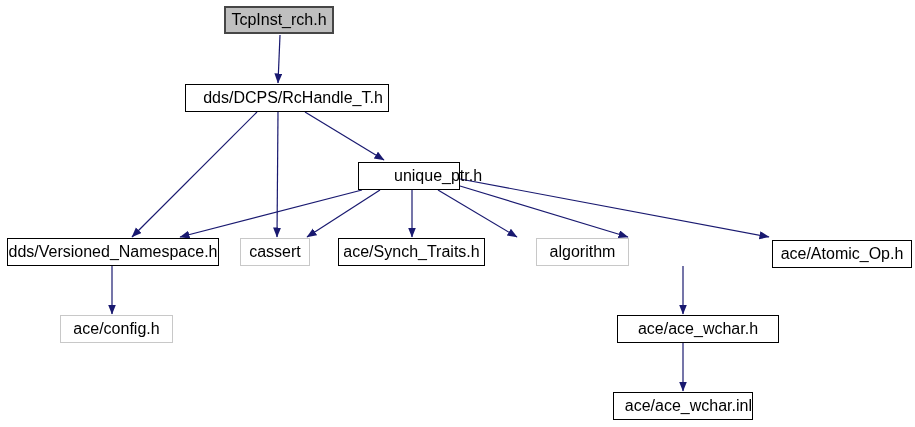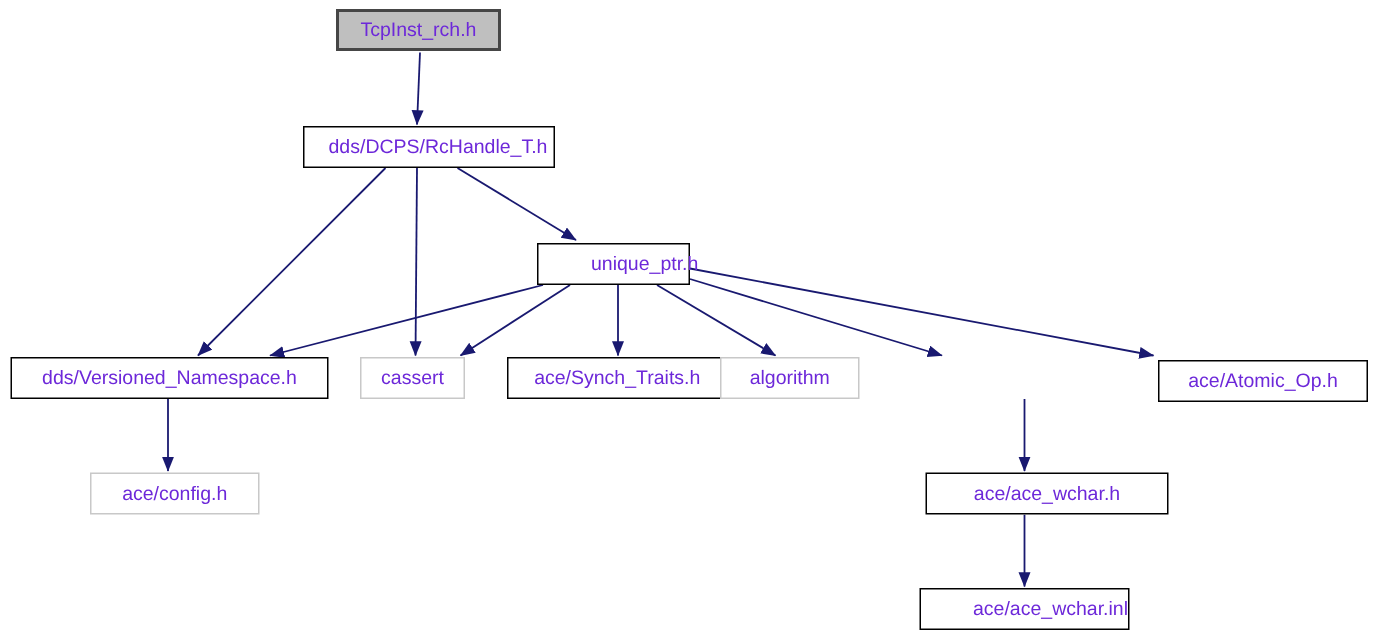--- a/index.html
+++ b/index.html
@@ -20,22 +20,22 @@
     left: 0;
     top: 0;
     width: 915px;
     height: 427px;
   }
   .node {
     position: absolute;
     box-sizing: border-box;
     background: #ffffff;
     border: 1px solid #000000;
-    color: #6d28d9;
-    font-size: 13px;
+    color: #000000;
+    font-size: 16px;
     text-align: center;
     line-height: 26px;
     white-space: nowrap;
     height: 28px;
     cursor: pointer;
   }
   .node.external {
     border-color: #c8c8c8;
     cursor: default;
   }
@@ -69,31 +69,31 @@
       <line x1="460" y1="186" x2="628" y2="237" marker-end="url(#arrow)"></line>
       <line x1="460" y1="179" x2="769" y2="237" marker-end="url(#arrow)"></line>
       <line x1="112" y1="266" x2="112" y2="314" marker-end="url(#arrow)"></line>
       <line x1="683" y1="266" x2="683" y2="314" marker-end="url(#arrow)"></line>
       <line x1="683" y1="343" x2="683" y2="391" marker-end="url(#arrow)"></line>
     </g>
   </svg>
 
   <div class="node current" style="left:224px; top:6px;  width:110px;">TcpInst_rch.h</div>
 
-  <div class="node" style="left:202px; top:84px;  width:168px;padding-left:12px;">dds/DCPS/RcHandle_T.h</div>
+  <div class="node" style="left:185px; top:84px;  width:204px;padding-left:12px;">dds/DCPS/RcHandle_T.h</div>
 
   <div class="node" style="left:358px; top:162px; width:102px;padding-left:35px;">unique_ptr.h</div>
 
   <div class="node" style="left:7px;   top:238px; width:212px;">dds/Versioned_Namespace.h</div>
 
   <div class="node external" style="left:240px; top:238px; width:70px;">cassert</div>
 
   <div class="node" style="left:338px; top:238px; width:147px;">ace/Synch_Traits.h</div>
 
-  <div class="node external" style="left:480px; top:238px; width:93px;">algorithm</div>
+  <div class="node external" style="left:536px; top:238px; width:93px;">algorithm</div>
 
 
   <div class="node" style="left:772px; top:240px; width:140px;">ace/Atomic_Op.h</div>
 
   <div class="node external" style="left:60px; top:315px; width:113px;">ace/config.h</div>
 
   <div class="node" style="left:617px; top:315px; width:162px;">ace/ace_wchar.h</div>
 
   <div class="node" style="left:613px; top:392px; width:140px;text-align:right;">ace/ace_wchar.inl</div>
 

